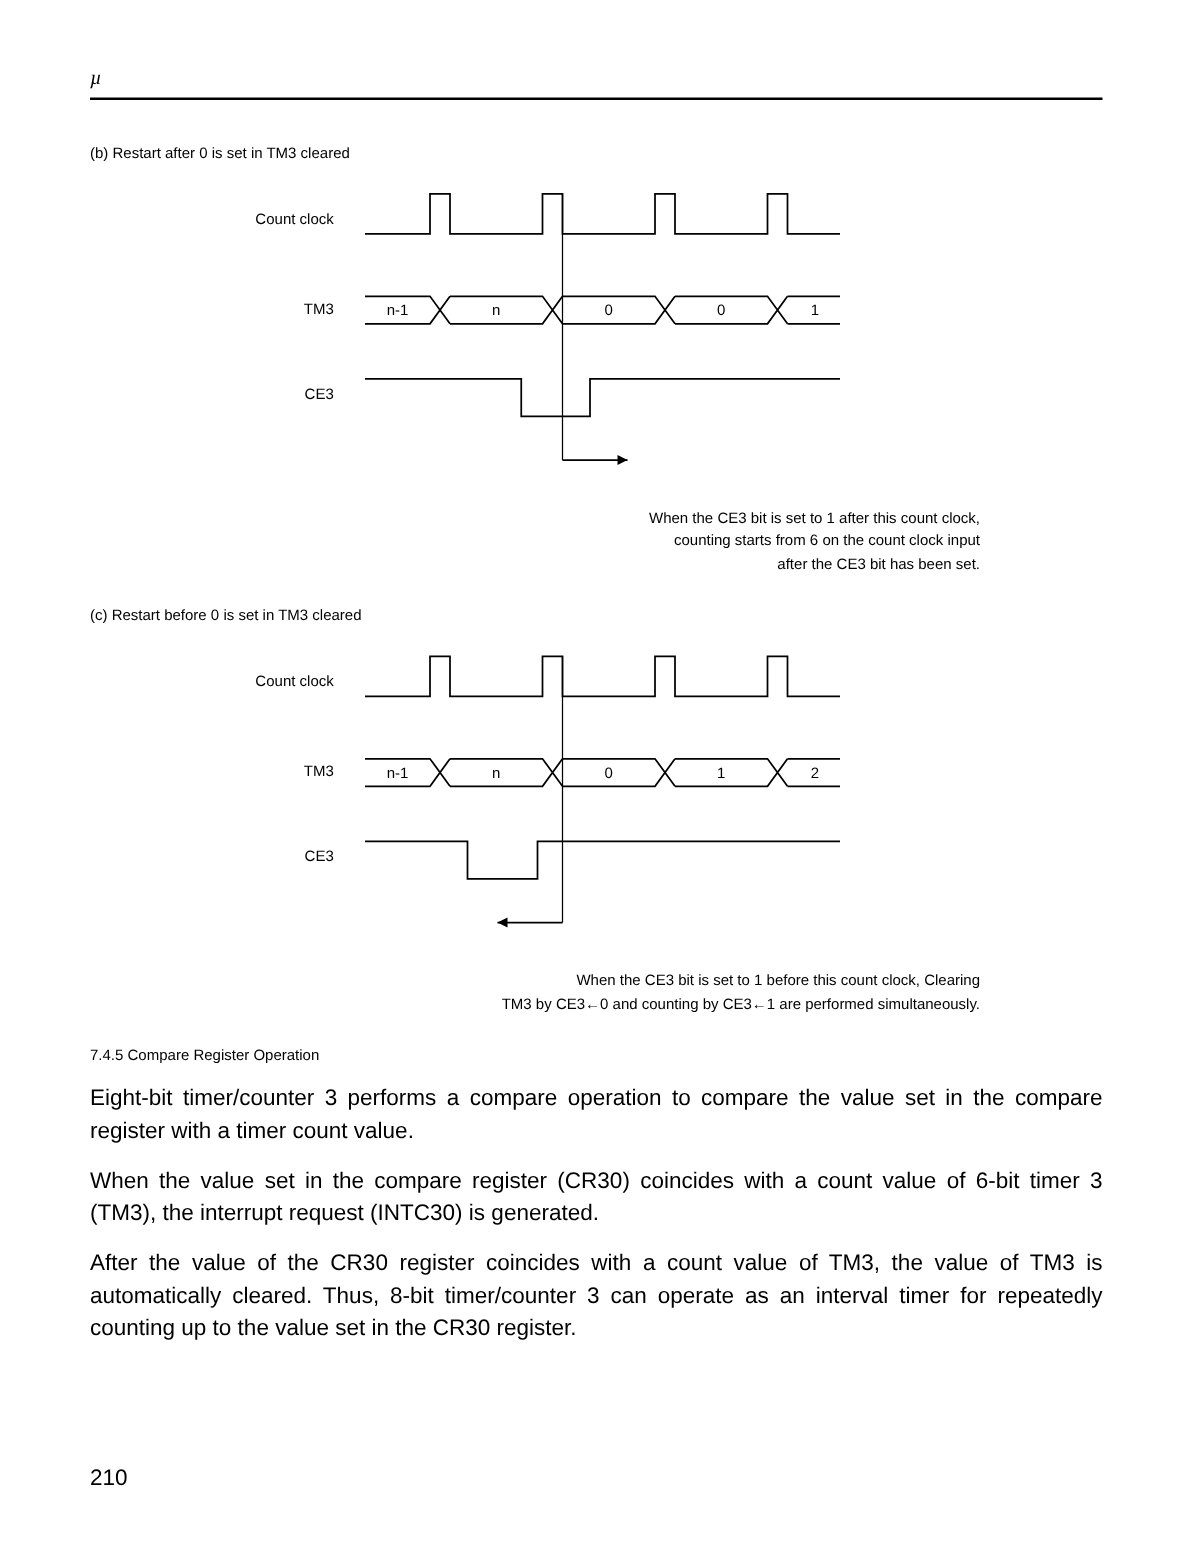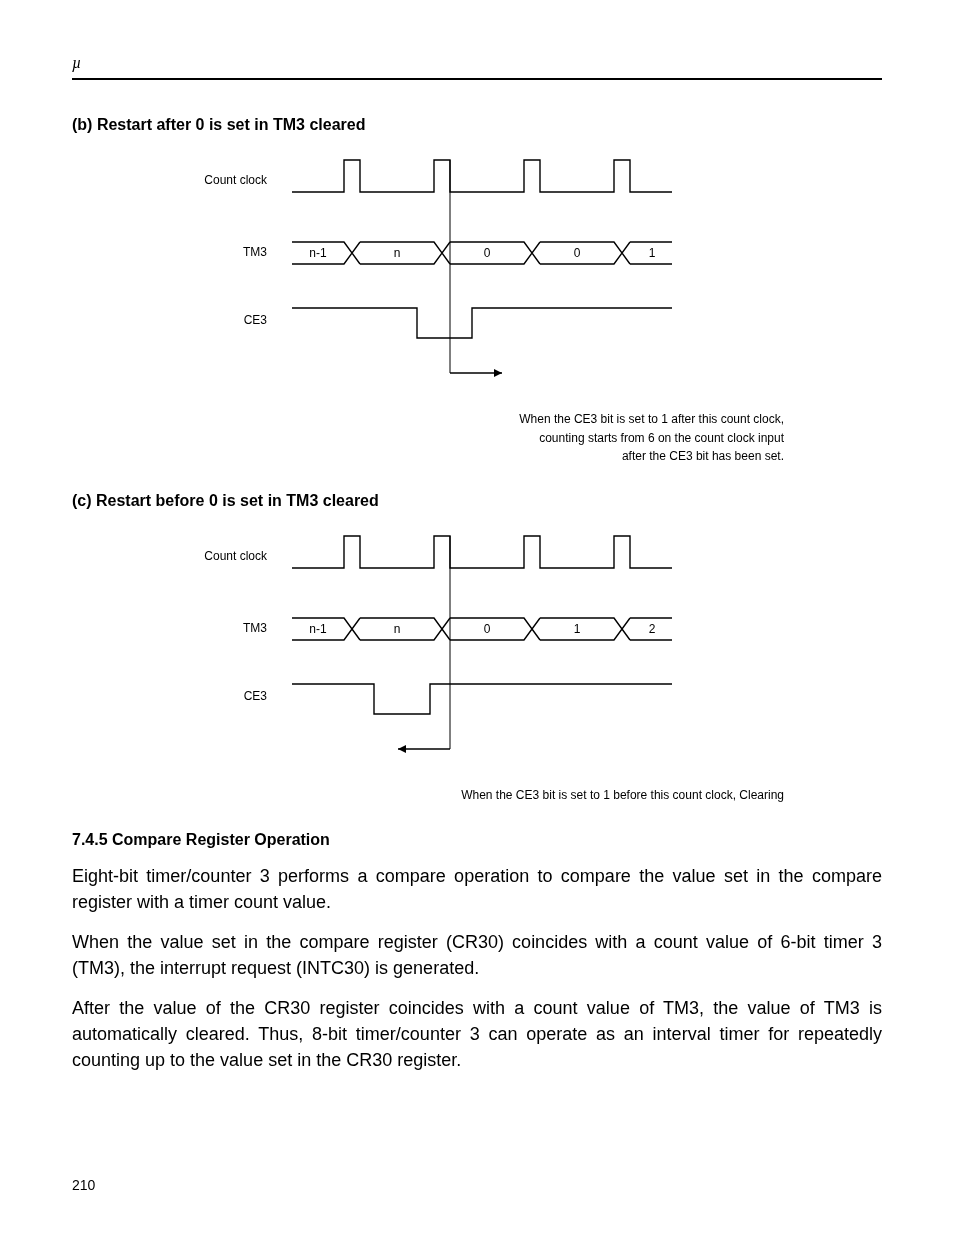--- a/index.html
+++ b/index.html
@@ -18,22 +18,22 @@
     font-family: Georgia, serif;
     font-size: 16px;
     margin-bottom: 4px;
   }
   .top-rule {
     border: 0;
     border-top: 2px solid #000;
     margin: 0 0 34px 0;
   }
   .section-head {
-    font-weight: 700;
-    font-size: 16px;
+    font-weight: 400;
+    font-size: 12px;
     margin: 0 0 12px 0;
   }
   .diagram-wrap {
     margin: 0 0 12px 0;
   }
   svg { display: block; }
   .caption {
     font-size: 12px;
     line-height: 1.55;
     margin: 4px 0 24px 232px;
@@ -43,21 +43,21 @@
   .body-text {
     font-size: 18px;
     line-height: 1.45;
     margin: 0 0 14px 0;
     text-align: justify;
   }
   .page-num {
     position: absolute;
     bottom: 40px;
     left: 72px;
-    font-size: 14px;
+    font-size: 18px;
   }
 </style>
 </head>
 <body>
 
 <div class="top-mu">µ</div>
 <hr class="top-rule">
 
 <div class="section-head">(b)  Restart after 0 is set in TM3 cleared</div>
 
@@ -125,20 +125,21 @@
 
   <line x1="378" y1="12" x2="378" y2="225" stroke="#000" stroke-width="1"></line>
 
   <line x1="378" y1="225" x2="326" y2="225" stroke="#000" stroke-width="1.4"></line>
   <path d="M326 225 L334 221 L334 229 Z" fill="#000"></path>
 </svg>
 </div>
 
 <div class="caption">
   <span>When the CE3 bit is set to 1 before this count clock, Clearing</span><br>
+  <span>TM3 by CE3←0 and counting by CE3←1 are performed simultaneously.</span>
 </div>
 
 <div class="section-head" style="margin-top:18px;">7.4.5  Compare Register Operation</div>
 
 <p class="body-text">Eight-bit timer/counter 3 performs a compare operation to compare the value set in the compare register with a timer count value.</p>
 <p class="body-text">When the value set in the compare register (CR30) coincides with a count value of 6-bit timer 3 (TM3), the interrupt request (INTC30) is generated.</p>
 <p class="body-text">After the value of the CR30 register coincides with a count value of TM3, the value of TM3 is automatically cleared. Thus, 8-bit timer/counter 3 can operate as an interval timer for repeatedly counting up to the value set in the CR30 register.</p>
 
 <div class="page-num">210</div>
 

